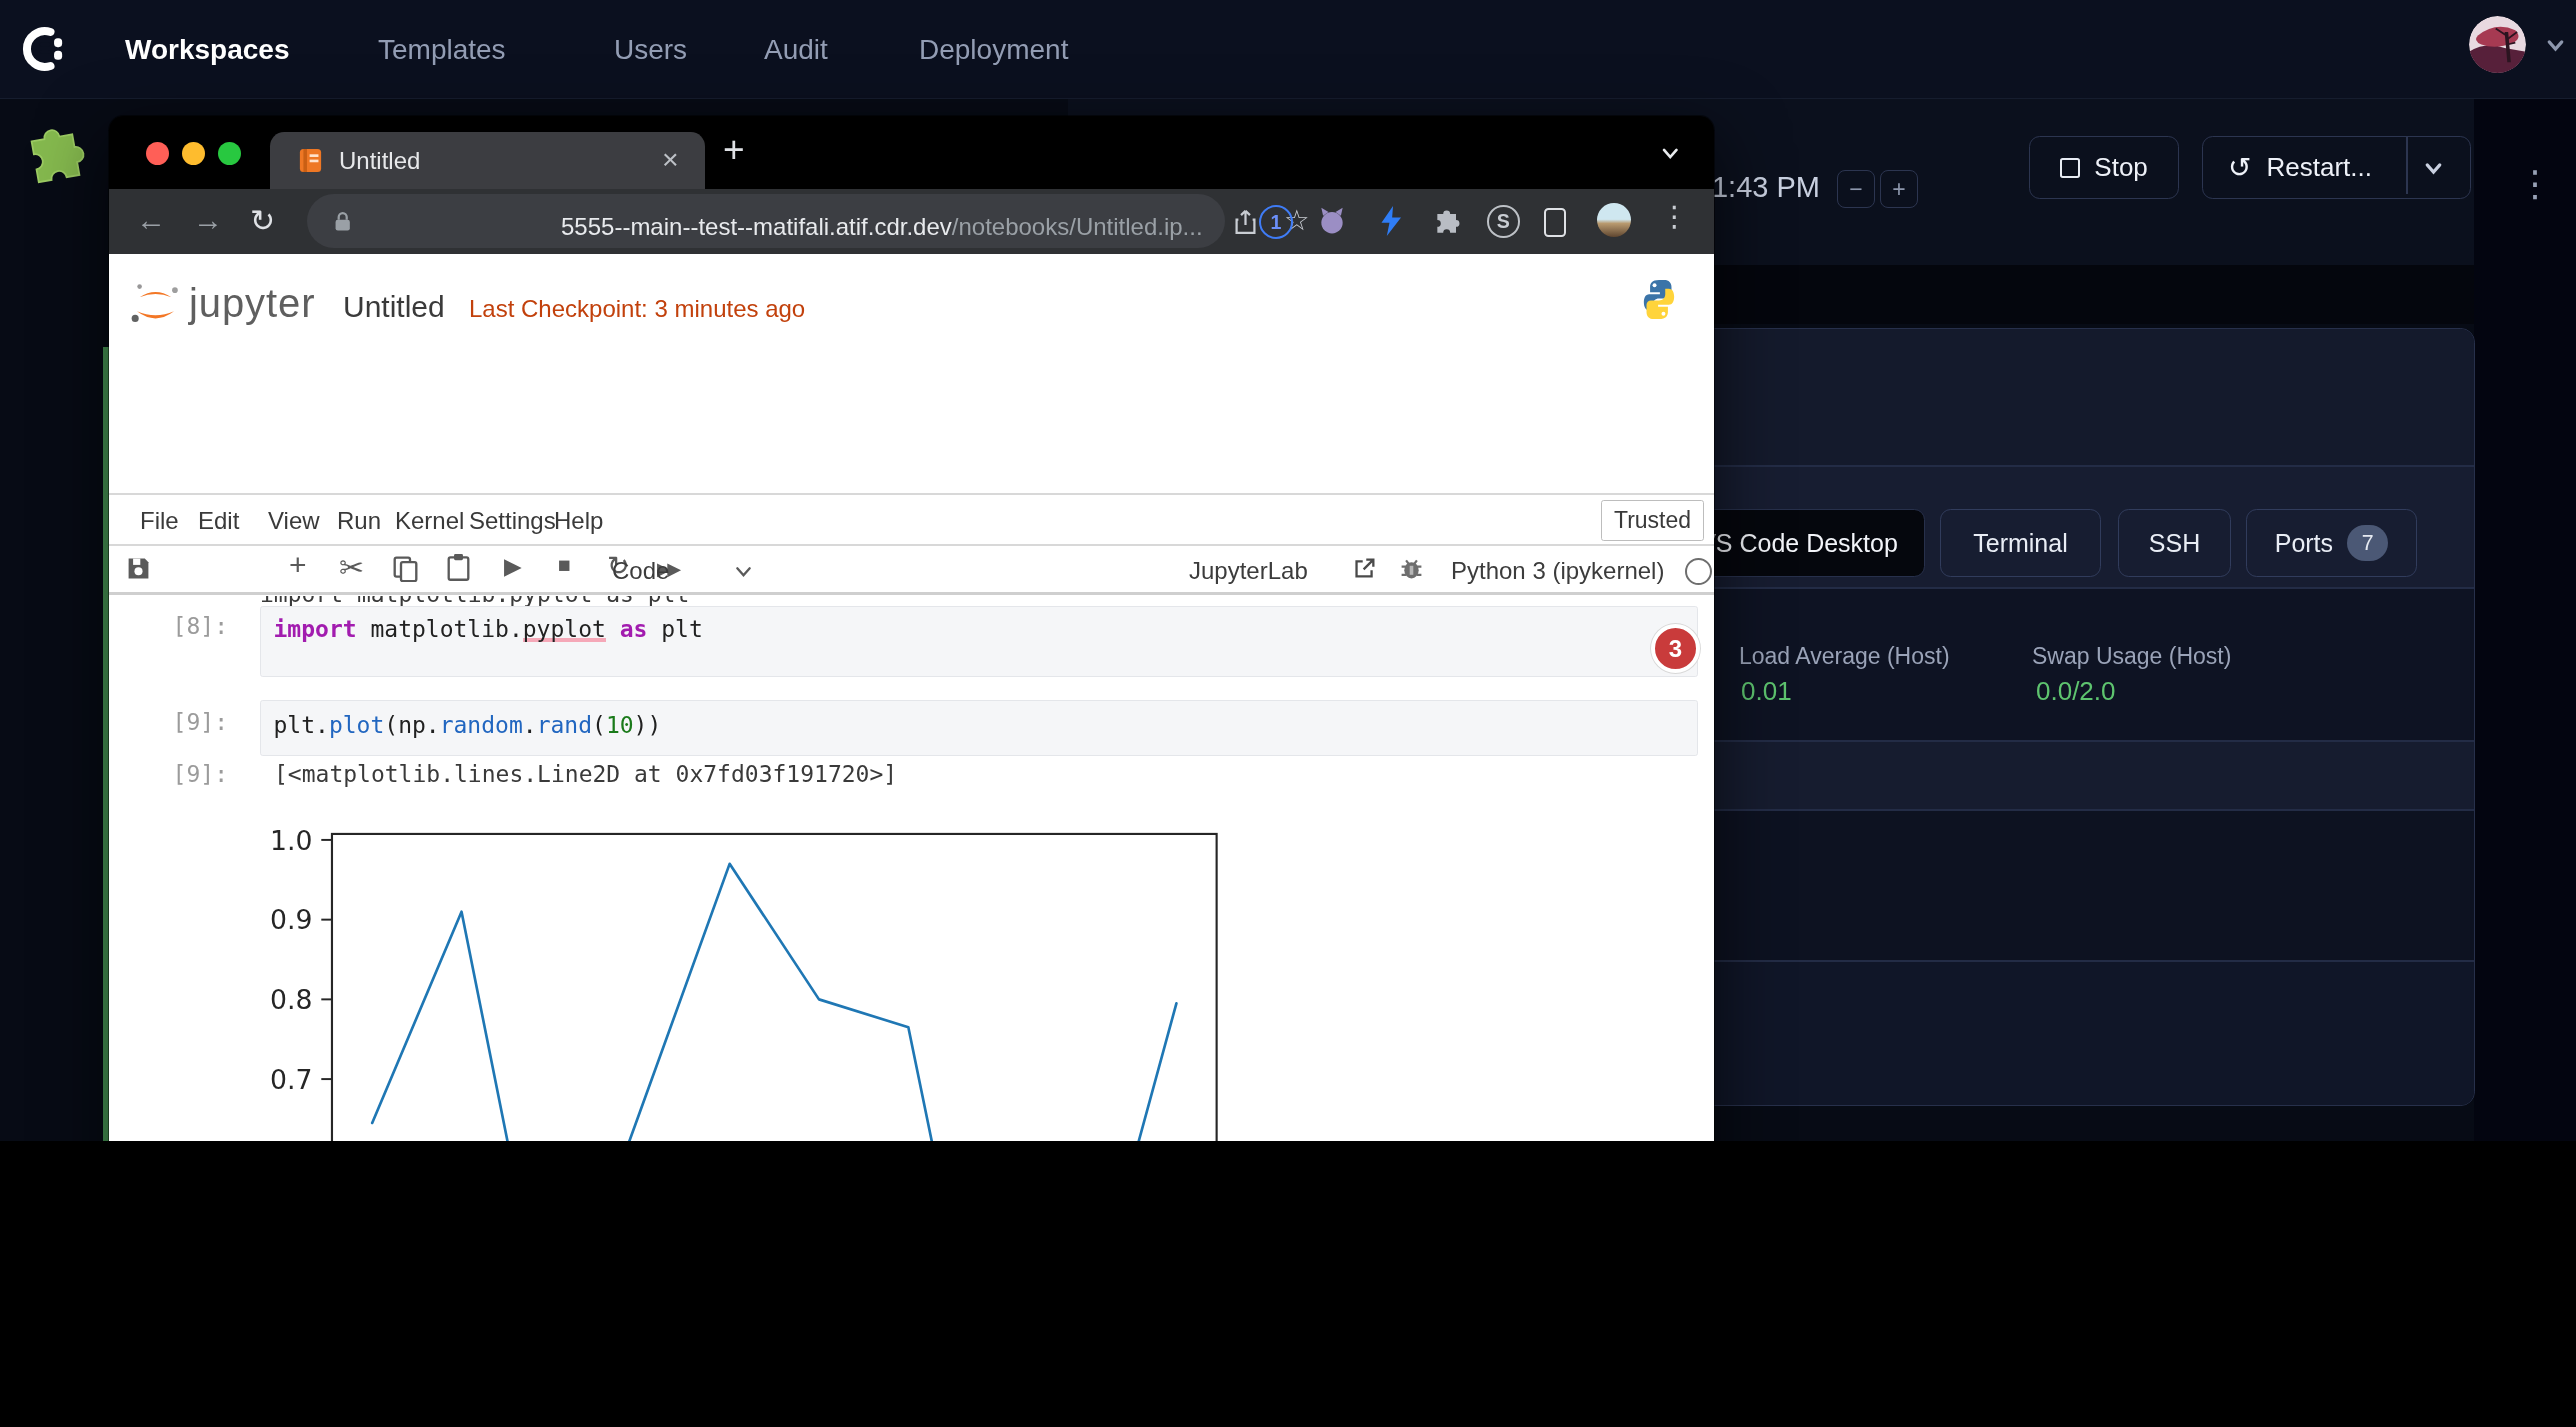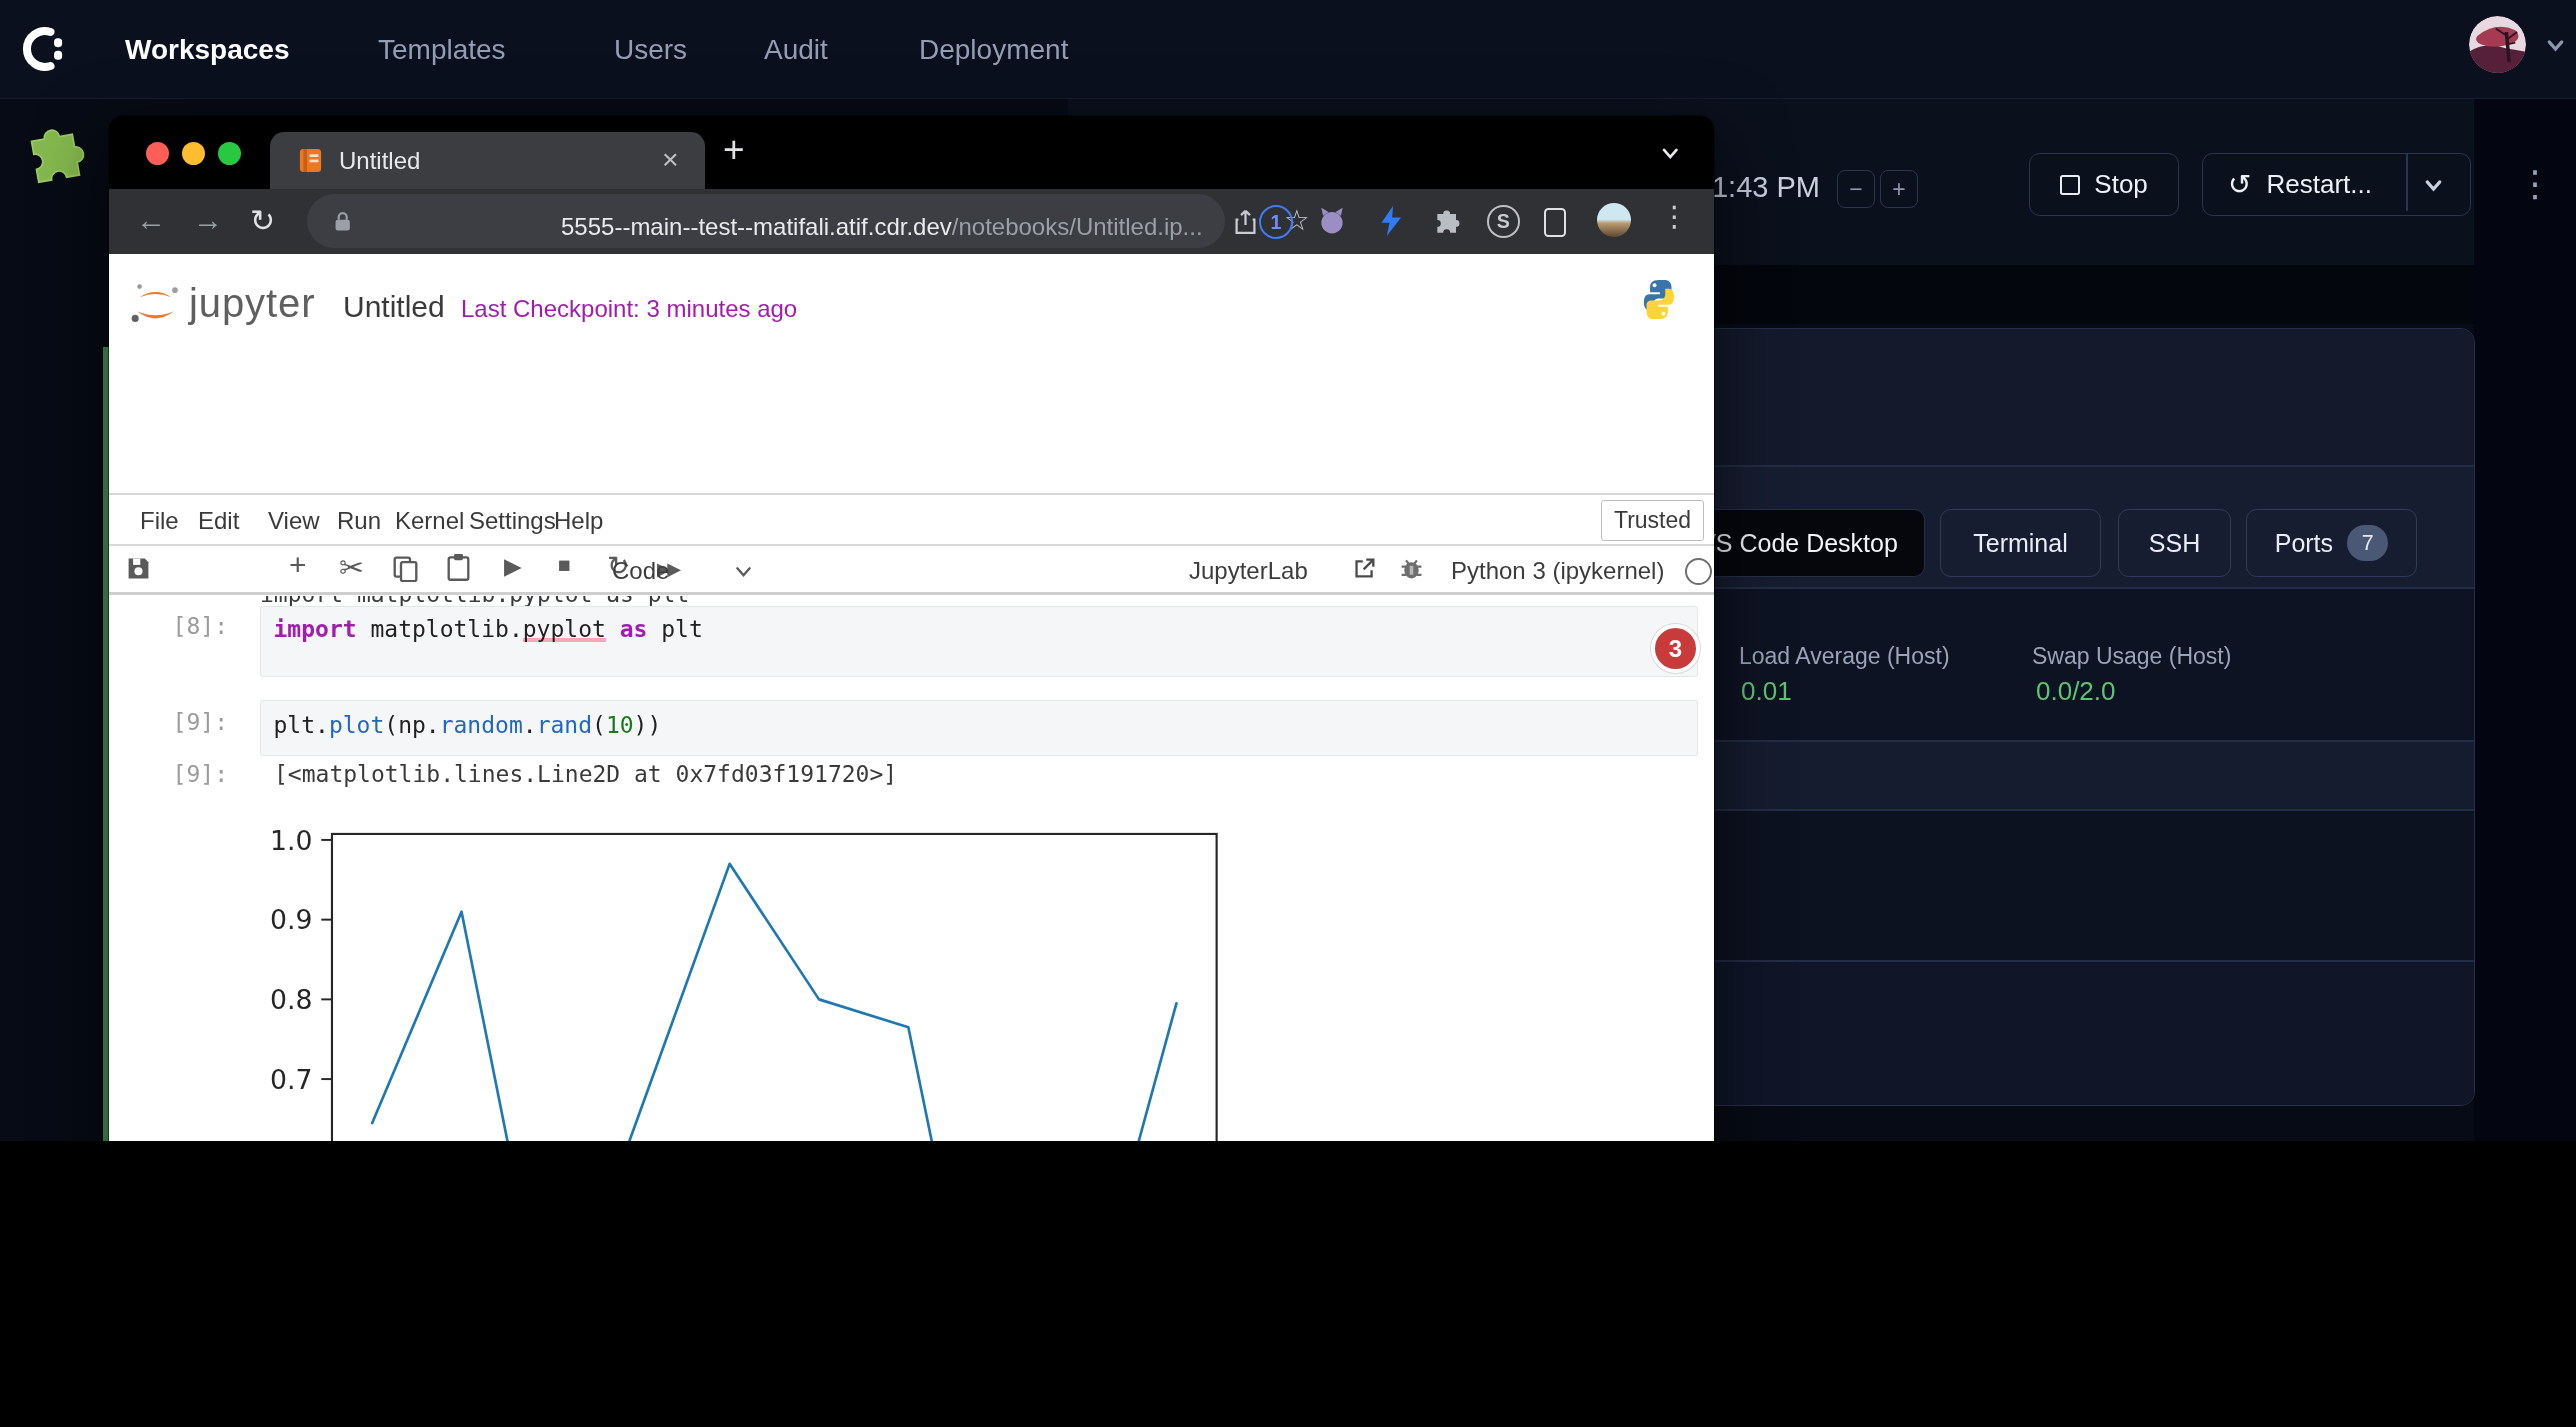--- a/index.html
+++ b/index.html
@@ -28,21 +28,21 @@
           font-family:"Liberation Sans",sans-serif;}
   .ws-btn.primary{background:#05070d;border-color:#27304b;color:#f3f5fa;}
   .pill-badge{display:inline-block;margin-left:14.2px;min-width:41px;height:36px;line-height:36px;border-radius:18px;
           background:#4b5875;color:#e6eaf2;font-size:21.4px;text-align:center;}
   .stat-label{position:absolute;color:#9aa3b8;font-size:23px;z-index:2;}
   .stat-value{position:absolute;color:#5ec46f;font-size:26px;z-index:2;}
   .meta-row{position:absolute;left:1730px;top:1317px;font-size:23px;color:#98a1b6;z-index:2;white-space:nowrap;}
   .meta-row b{color:#e7ebf3;font-weight:bold;}
   .meta-row .gap{display:inline-block;width:23px;}
 
-  .topbtn{position:absolute;top:153px;height:61px;border:1.8px solid #2c3550;border-radius:10.7px;
+  .topbtn{position:absolute;top:136px;height:61px;border:1.8px solid #2c3550;border-radius:10.7px;
           display:flex;align-items:center;justify-content:center;color:#eef1f8;font-size:26px;z-index:1;background:transparent;}
   .sq-icon{display:inline-block;width:16px;height:16px;border:2.7px solid #e8ecf4;border-radius:2.7px;margin-right:14.2px;}
   .time-label{position:absolute;left:1698px;top:171px;color:#c9d0e0;font-size:29px;z-index:1;white-space:nowrap;}
   .zoom-btn{position:absolute;top:170px;width:36px;height:36px;border:1.8px solid #2c3550;border-radius:8px;
           color:#8d97ad;font-size:23px;display:flex;align-items:center;justify-content:center;z-index:1;}
   .kebab{position:absolute;left:2517px;top:162px;color:#97a1b5;font-size:36px;z-index:1;line-height:43px;}
 
   .green-strip{left:103px;top:347px;width:6.2px;height:1059px;background:#4a9b57;z-index:5;}
   .bottom-strip{left:67px;top:1417px;width:2509px;height:10.7px;background:#0c1120;border-top:1.8px solid #232c45;z-index:1;}
   .bottom-tri{left:174px;top:1405px;width:0;height:0;border-left:14.2px solid transparent;
@@ -62,21 +62,21 @@
   .omnibox{position:absolute;left:198px;top:5.3px;width:918px;height:54px;background:#3c3e43;border-radius:28px;}
   .url{position:absolute;left:254px;top:18.7px;font-size:24px;white-space:nowrap;}
   .url .host{color:#e8eaed;}
   .url .path{color:#9aa0a6;}
   .ext{position:absolute;top:16px;}
 
   .jupyter{position:absolute;left:0;top:138px;width:1605px;height:1153px;background:#fff;border-radius:0 0 14.2px 14.2px;}
   .j-divider{position:absolute;left:0;width:1605px;height:1.8px;background:#d8d8d8;}
   .j-brand{position:absolute;left:80px;top:27px;font-size:40px;color:#5f5f5f;letter-spacing:0.9px;}
   .j-title{position:absolute;left:234px;top:36px;font-size:30px;color:#3a3a3a;}
-  .j-checkpoint{position:absolute;left:352px;top:41px;font-size:24px;color:#a21caf;}
+  .j-checkpoint{position:absolute;left:360px;top:41px;font-size:24px;color:#c2410c;}
   .menu-item{position:absolute;top:253px;font-size:24px;color:#3a3a3a;}
   .trusted{position:absolute;left:1492px;top:246px;width:101px;height:39px;border:1.8px solid #bdbdbd;border-radius:2.7px;
            background:#fff;color:#3a3a3a;font-size:23px;display:flex;align-items:center;justify-content:center;}
   .tb-ico{position:absolute;top:299px;color:#5a5a5a;font-size:25px;}
   .tb-text{position:absolute;top:303px;font-size:24px;color:#3c3c3c;}
   .kernel-circle{position:absolute;left:1576px;top:304px;width:23px;height:23px;border:2.7px solid #6e6e6e;border-radius:50%;}
 
   .mono{font-family:"DejaVu Sans Mono","Liberation Mono",monospace;}
   .prompt{position:absolute;width:57px;text-align:right;color:#9b9b9b;font-size:23px;}
   .cell{position:absolute;left:151px;width:1436px;background:#f5f6f8;border:0.9px solid #e4e6ea;border-radius:2.7px;}

